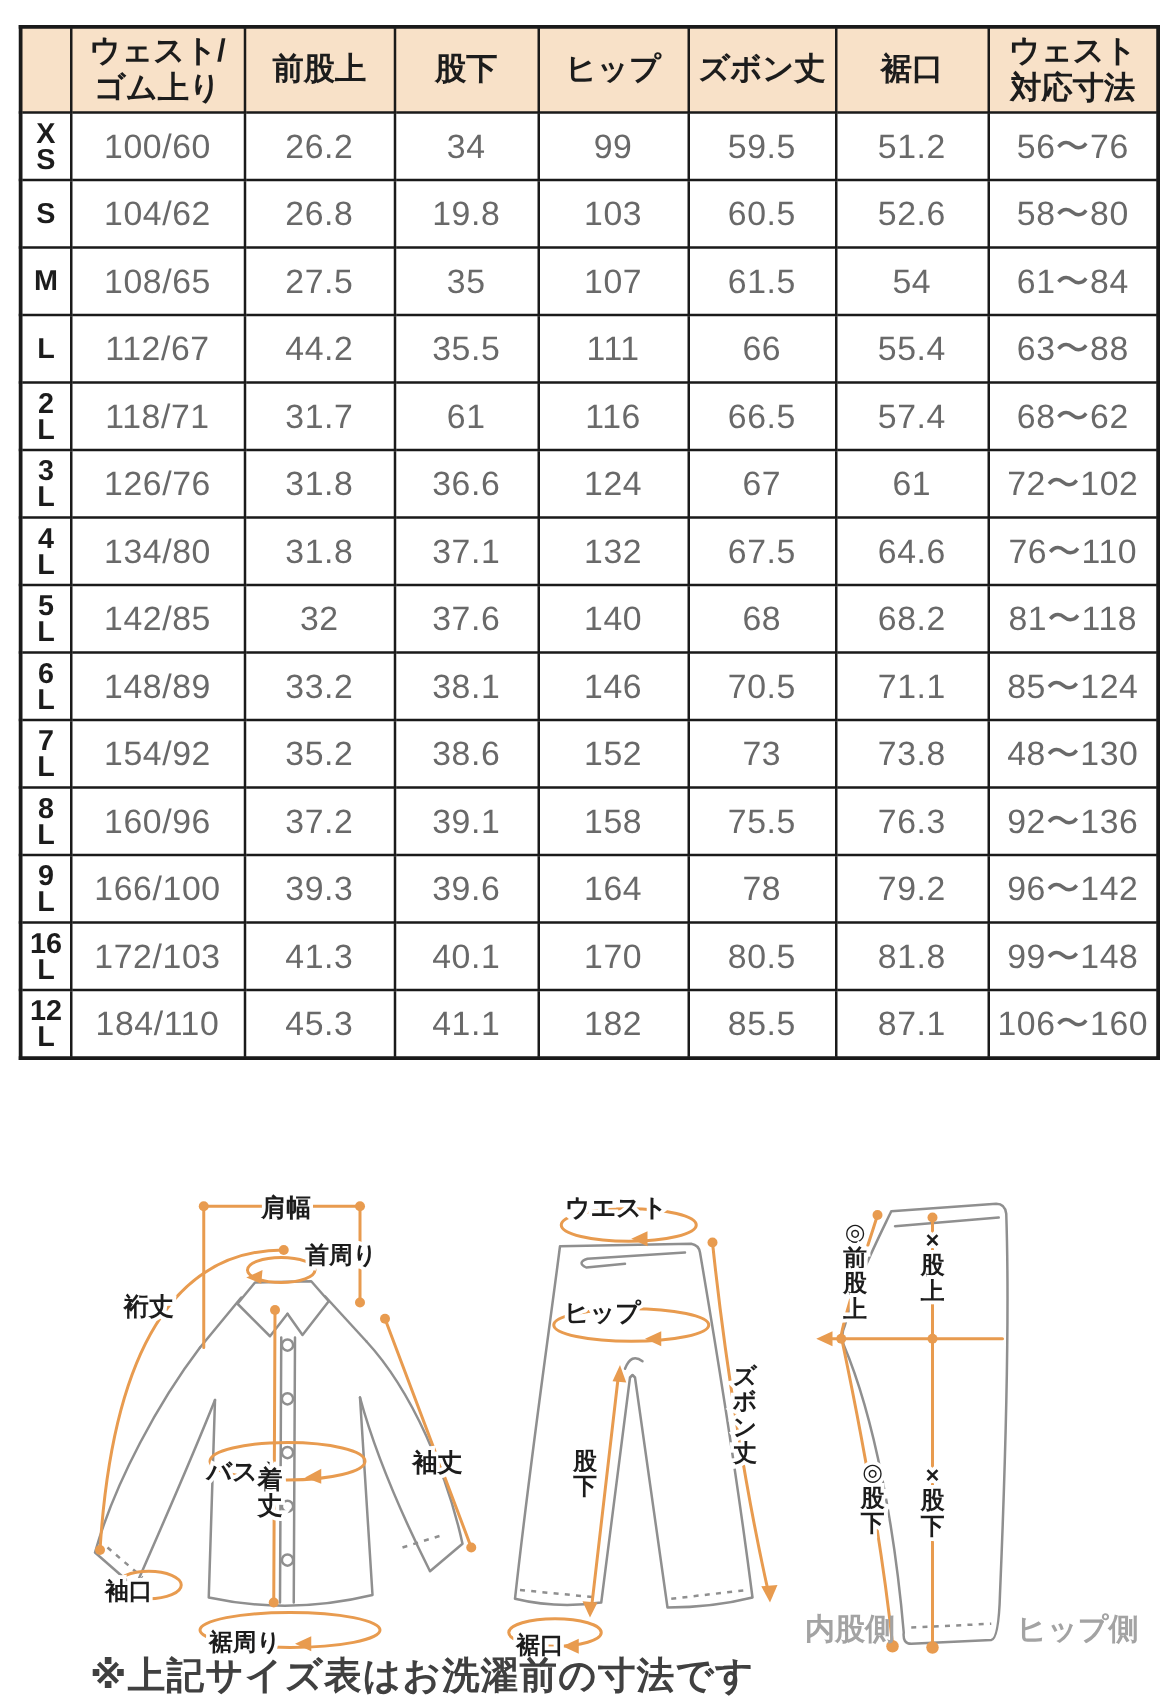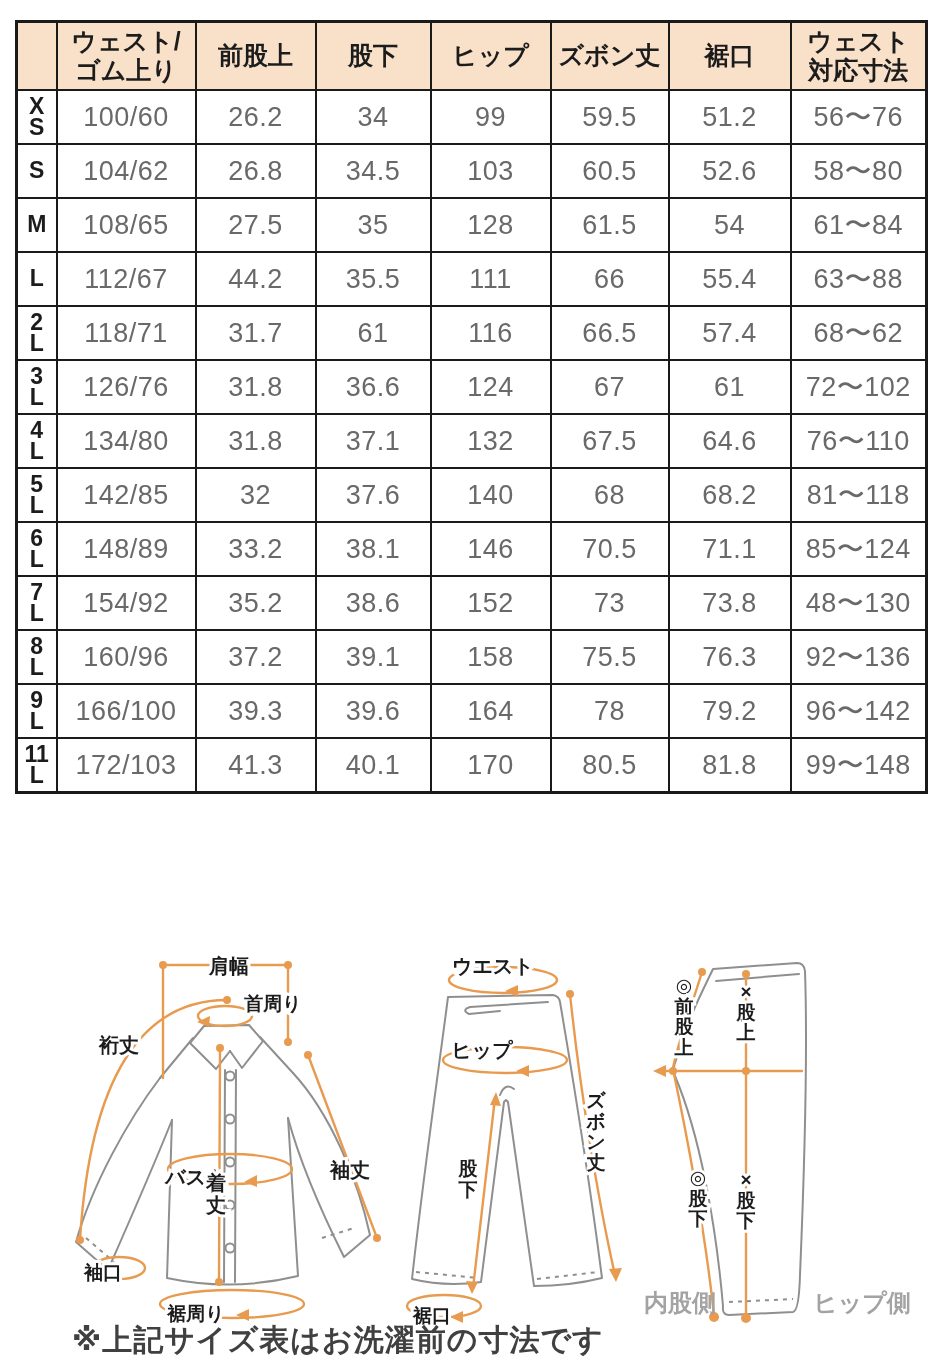--- a/index.html
+++ b/index.html
@@ -72,32 +72,32 @@
           <td>34</td>
           <td>99</td>
           <td>59.5</td>
           <td>51.2</td>
           <td>56〜76</td>
         </tr>
         <tr>
           <th class="size-cell">S</th>
           <td>104/62</td>
           <td>26.8</td>
-          <td>34.5</td>
+          <td>19.8</td>
           <td>103</td>
           <td>60.5</td>
           <td>52.6</td>
           <td>58〜80</td>
         </tr>
         <tr>
           <th class="size-cell">M</th>
           <td>108/65</td>
           <td>27.5</td>
           <td>35</td>
-          <td>128</td>
+          <td>107</td>
           <td>61.5</td>
           <td>54</td>
           <td>61〜84</td>
         </tr>
         <tr>
           <th class="size-cell">L</th>
           <td>112/67</td>
           <td>44.2</td>
           <td>35.5</td>
           <td>111</td>
@@ -204,30 +204,43 @@
           <td>166/100</td>
           <td>39.3</td>
           <td>39.6</td>
           <td>164</td>
           <td>78</td>
           <td>79.2</td>
           <td>96〜142</td>
         </tr>
         <tr>
           <th class="size-cell">
-            <span>11</span>
+            <span>16</span>
             <span>L</span>
           </th>
           <td>172/103</td>
           <td>41.3</td>
           <td>40.1</td>
           <td>170</td>
           <td>80.5</td>
           <td>81.8</td>
           <td>99〜148</td>
+        </tr>
+        <tr>
+          <th class="size-cell">
+            <span>12</span>
+            <span>L</span>
+          </th>
+          <td>184/110</td>
+          <td>45.3</td>
+          <td>41.1</td>
+          <td>182</td>
+          <td>85.5</td>
+          <td>87.1</td>
+          <td>106〜160</td>
         </tr>
       </tbody>
   </table>
 
   <svg class="diagrams" width="940" height="430" viewBox="0 0 940 430">
 
     <g>
 
       <g>
         <path class="g" d="M190,113 L204,96 L249,95 L263,111"></path>

